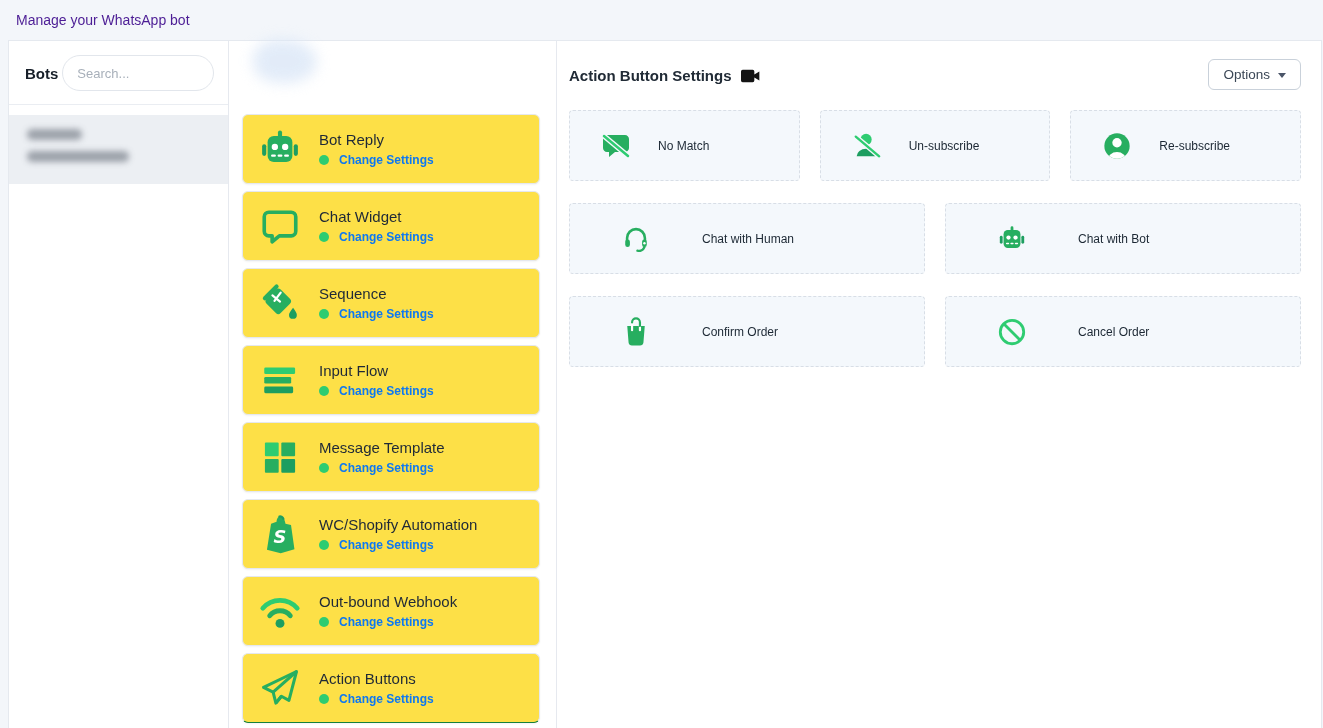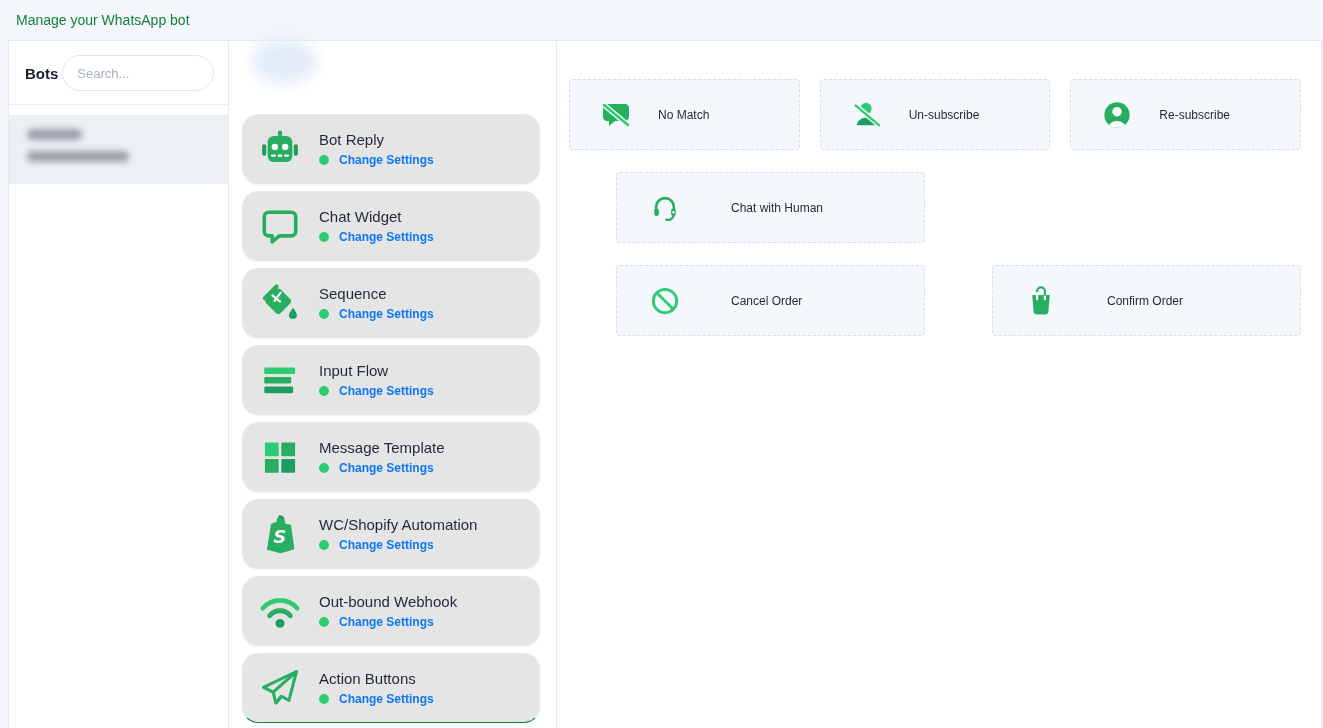--- a/index.html
+++ b/index.html
@@ -1,21 +1,21 @@
 <!DOCTYPE html>
 <html><head>
 <meta charset="utf-8">
 <style>
   * { margin:0; padding:0; box-sizing:border-box; }
   html,body { width:1323px; height:728px; overflow:hidden; }
   body { font-family:"Liberation Sans","DejaVu Sans",sans-serif; background:#f3f6fa; color:#1f2a37; }
 
   
   .topbar { height:40px; display:flex; align-items:center; padding:0 16px; }
-  .topbar-title { font-size:14px; color:#15803d;text-align:right; }
+  .topbar-title { font-size:14px; color:#4c1d95;text-align:right; }
 
   
   .main-card { position:absolute; left:8px; top:40px; width:1314px; height:688px;
     background:#fff; border:1px solid #e5e9ef; border-bottom:none; display:flex; }
 
   
   .sidebar { width:220px; border-right:1px solid #e6e9ef; display:flex; flex-direction:column; }
   .sidebar-head { display:flex; align-items:center; gap:4px; padding:14px 14px 13px 16px;
     border-bottom:1px solid #eaedf2; }
   .sidebar-head h2 { font-size:15px; font-weight:700; color:#171f29; }
@@ -27,21 +27,21 @@
   .blur-line { background:#8e949d; border-radius:5px; filter:blur(3px); opacity:.85; }
   .blur-line.l1 { width:55px; height:11px; margin-bottom:11px; }
   .blur-line.l2 { width:102px; height:11px; }
 
   
   .feature-col { width:328px; border-right:1px solid #e6e9ef; position:relative; }
   .blur-blob { position:absolute; left:24px; top:-2px; width:64px; height:44px;
     background:#dbe7f7; border-radius:50% 60% 55% 50%; filter:blur(7px); opacity:.8; }
   .feature-list { position:absolute; left:13px; top:73px; width:298px;
     display:flex; flex-direction:column; gap:7px; }
-  .feature-card { height:70px; background:#e5e5e5; border:1px solid #e5e8ee; border-radius:16px;
+  .feature-card { height:70px; background:#fde047; border:1px solid #e5e8ee; border-radius:6px;
     box-shadow:0 1px 2px rgba(16,24,40,.05); display:flex; align-items:center;
     padding-left:14px; gap:16px; cursor:pointer; }
   .feature-card.selected { border-bottom:1px solid #15803d; }
   .feature-icon { width:46px; height:46px; flex:0 0 46px; display:flex; align-items:center; justify-content:center; }
   .feature-text .title { font-size:15px; font-weight:500; color:#1f2937; margin-bottom:5px; }
   .feature-text .action-row { display:flex; align-items:center; gap:10px; }
   .green-dot { width:10px; height:10px; border-radius:50%; background:#2ecc71; }
   .change-link { font-size:12px; font-weight:700; color:#0d78f2; text-decoration:none; cursor:pointer; }
 
   
@@ -55,21 +55,21 @@
   .caret-down { width:0; height:0; border-left:4px solid transparent;
     border-right:4px solid transparent; border-top:5px solid #4a5568; margin-top:1px; }
 
   .btn-grid { margin-top:20px; display:flex; flex-direction:column; gap:22px; }
   .btn-row { display:grid; gap:20px; }
   .btn-row.cols3 { grid-template-columns:repeat(3,1fr); }
   .btn-row.cols2 { grid-template-columns:repeat(2,1fr); }
   .action-card { height:71px; background:#f4f8fc; border:1px dashed #d8dee6; border-radius:4px;
     display:flex; align-items:center; cursor:pointer; }
   .cols3 .action-card { padding-left:30px; gap:26px; }
-  .cols2 .action-card { padding-left:32px; gap:50px;margin-left:47px; }
+  .cols2 .action-card { padding-left:50px; gap:50px; }
   .action-icon { width:32px; height:32px; display:flex; align-items:center; justify-content:center; }
   .action-label { font-size:12px; font-weight:500; color:#1c2834; }
 
   svg { display:block; }
 </style>
 </head>
 <body>
 
 <div class="topbar">
   <div class="topbar-title">Manage your WhatsApp bot</div>
@@ -230,20 +230,34 @@
             <span class="green-dot"></span>
             <a class="change-link">Change Settings</a>
           </div>
         </div>
       </div>
 
     </div>
   </div>
 
   <div class="action-panel">
+    <div class="panel-head">
+      <div class="panel-title-wrap">
+        <span class="panel-title">Action Button Settings</span>
+        <span>
+          <svg width="20" height="16" viewBox="0 0 24 18">
+            <path d="M2 1.5h12a2 2 0 0 1 2 2v3.6l6-3.6v11l-6-3.6v3.6a2 2 0 0 1-2 2H2a2 2 0 0 1-2-2v-11a2 2 0 0 1 2-2z" fill="#141414"></path>
+          </svg>
+        </span>
+      </div>
+      <button class="options-btn">
+        <span>Options</span>
+        <span class="caret-down"></span>
+      </button>
+    </div>
 
     <div class="btn-grid">
 
       <div class="btn-row cols3">
         <div class="action-card">
           <span class="action-icon">
             <svg width="32" height="32" viewBox="0 0 64 64">
               <path d="M14 10h36c4.4 0 8 3.6 8 8v18c0 4.4-3.6 8-8 8H30l-12 10V44h-4c-4.4 0-8-3.6-8-8V18c0-4.4 3.6-8 8-8z" fill="#27ae60"></path>
               <path d="M8 12 L56 52" stroke="#f4f8fc" stroke-width="11"></path>
               <path d="M8 12 L56 52" stroke="#2ecc71" stroke-width="5" stroke-linecap="round"></path>
@@ -287,40 +301,56 @@
             <svg width="30" height="30" viewBox="0 0 64 64">
               <path d="M13 36v-6a19 19 0 0 1 38 0v6" fill="none" stroke="#27ae60" stroke-width="5.5" stroke-linecap="round"></path>
               <rect x="9" y="33" width="10" height="16" rx="5" fill="#27ae60"></rect>
               <rect x="45" y="33" width="10" height="16" rx="5" fill="#27ae60"></rect>
               <circle cx="50" cy="41" r="2.6" fill="#fff"></circle>
               <path d="M50 49a13 13 0 0 1-15 8" fill="none" stroke="#27ae60" stroke-width="5" stroke-linecap="round"></path>
             </svg>
           </span>
           <span class="action-label">Chat with Human</span>
         </div>
+        <div class="action-card">
+          <span class="action-icon">
+            <svg width="30" height="30" viewBox="0 0 64 64">
+              <rect x="29" y="5" width="6" height="10" rx="3" fill="#27ae60"></rect>
+              <rect x="6" y="25" width="6" height="17" rx="3" fill="#1d9e60"></rect>
+              <rect x="52" y="25" width="6" height="17" rx="3" fill="#1d9e60"></rect>
+              <rect x="14" y="13" width="36" height="38" rx="9" fill="#27ae60"></rect>
+              <circle cx="24.5" cy="29" r="4.6" fill="#fff"></circle>
+              <circle cx="39.5" cy="29" r="4.6" fill="#fff"></circle>
+              <rect x="19" y="40" width="7" height="3.4" rx="1.6" fill="#fff"></rect>
+              <rect x="28.5" y="40" width="7" height="3.4" rx="1.6" fill="#fff"></rect>
+              <rect x="38" y="40" width="7" height="3.4" rx="1.6" fill="#fff"></rect>
+            </svg>
+          </span>
+          <span class="action-label">Chat with Bot</span>
+        </div>
       </div>
 
       <div class="btn-row cols2">
-        <div class="action-card">
-          <span class="action-icon">
-            <svg width="30" height="30" viewBox="0 0 64 64">
-              <circle cx="32" cy="32" r="25" fill="none" stroke="#2ecc71" stroke-width="6"></circle>
-              <path d="M15 15 L49 49" stroke="#2ecc71" stroke-width="6"></path>
-            </svg>
-          </span>
-          <span class="action-label">Cancel Order</span>
-        </div>
         <div class="action-card">
           <span class="action-icon">
             <svg width="28" height="30" viewBox="0 0 64 68">
               <path d="M12 20h40l-3 38a8 8 0 0 1-8 7H23a8 8 0 0 1-8-7z" fill="#27ae60"></path>
               <path d="M23 30v-14a9 9 0 0 1 18 0v14" fill="none" stroke="#fff" stroke-width="5" stroke-linecap="round"></path>
               <path d="M23 8a9 9 0 0 1 18 0v8" fill="none" stroke="#27ae60" stroke-width="5" stroke-linecap="round" transform="translate(0,4)"></path>
             </svg>
           </span>
           <span class="action-label">Confirm Order</span>
         </div>
+        <div class="action-card">
+          <span class="action-icon">
+            <svg width="30" height="30" viewBox="0 0 64 64">
+              <circle cx="32" cy="32" r="25" fill="none" stroke="#2ecc71" stroke-width="6"></circle>
+              <path d="M15 15 L49 49" stroke="#2ecc71" stroke-width="6"></path>
+            </svg>
+          </span>
+          <span class="action-label">Cancel Order</span>
+        </div>
       </div>
 
     </div>
   </div>
 
 </div>
 
 </body></html>

